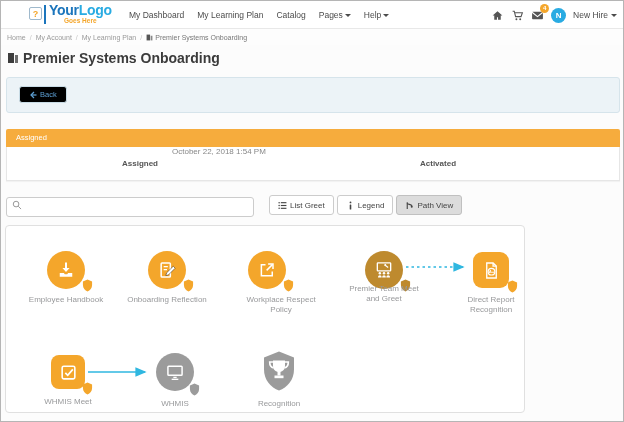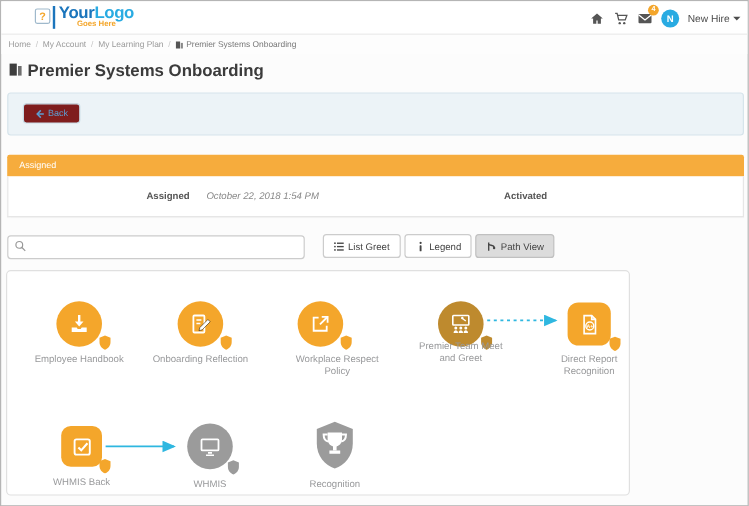--- a/index.html
+++ b/index.html
@@ -29,27 +29,27 @@
   .breadcrumb { position:absolute; top:28px; left:0; width:100%; height:16px; display:flex; align-items:center; padding-left:6px; gap:4px; font-size:7px; color:#9a9a9a; background:#fdfdfd; }
   .bc-link { cursor:pointer; }
   .bc-sep { color:#c4c4c4; }
   .bc-current { color:#777; display:flex; align-items:center; gap:2px; }
 
   
   .page-title { position:absolute; top:49px; left:6px; display:flex; align-items:center; gap:4px; font-size:14px; font-weight:600; color:#3b3b3b; }
 
   
   .back-panel { position:absolute; top:76px; left:5px; width:614px; height:36px; background:#ecf3f7; border:1px solid #d6e4eb; border-radius:3px; }
-  .back-btn { position:absolute; top:8px; left:12px; padding:3px 9px; background:#7f1d1d; border:1px solid #c9dce6; border-radius:3px; font-size:7.5px; color:#5d9fd3; cursor:pointer; display:flex; align-items:center; gap:3px; }
+  .back-btn { position:absolute; top:8px; left:12px; padding:3px 9px; background:#000000; border:1px solid #c9dce6; border-radius:3px; font-size:7.5px; color:#5d9fd3; cursor:pointer; display:flex; align-items:center; gap:3px; }
 
   
   .status-header { position:absolute; top:128px; left:5px; width:614px; height:18px; background:#f6ac3d; border-radius:2px 2px 0 0; color:#fff; font-size:7.5px; line-height:18px; padding-left:10px; }
   .status-body { position:absolute; top:146px; left:5px; width:614px; height:34px; background:#fff; border:1px solid #e6e6e6; border-top:none; box-shadow:0 1px 1px rgba(0,0,0,0.04); }
   .sb-label { position:absolute; font-size:8px; font-weight:bold; color:#555; top:12px; }
-  .sb-value { position:absolute; font-size:8px; color:#888; top:12px;font-style:italic; }
+  .sb-value { position:absolute; font-size:8px; color:#888; top:0; }
 
   
   .search-wrap { position:absolute; top:194px; left:5px; width:248px; height:20px; }
   .search-input { width:100%; height:100%; border:1px solid #ccc; border-radius:3px; padding:0 6px 0 20px; font-size:8px; color:#555; background:#fff; outline:none; }
   .search-icon { position:absolute; left:6px; top:5px; }
   .view-btns { position:absolute; top:194px; left:268px; display:flex; gap:3px; }
   .vbtn { height:20px; padding:0 8px; display:flex; align-items:center; gap:3px; background:#fff; border:1px solid #ccc; border-radius:3px; font-size:8px; color:#444; cursor:pointer; white-space:nowrap; }
   .vbtn.active { background:#dcdcdc; border-color:#c0c0c0; }
 
   
@@ -78,20 +78,39 @@
 <div class="screen">
 
   <div class="navbar">
     <div class="logo">
       <div class="logo-q">?</div>
       <div class="logo-bar"></div>
       <div class="logo-text-wrap">
         <div class="logo-main"><span class="lg1">Your</span><span class="lg2">Logo</span></div>
         <div class="logo-sub">Goes Here</div>
       </div>
+    </div>
+    <div class="nav-links">
+      <span class="nav-link">
+          <span>My Dashboard</span>
+        </span>
+      <span class="nav-link">
+          <span>My Learning Plan</span>
+        </span>
+      <span class="nav-link">
+          <span>Catalog</span>
+        </span>
+      <span class="nav-link">
+          <span>Pages</span>
+          <span class="caret"></span>
+        </span>
+      <span class="nav-link">
+          <span>Help</span>
+          <span class="caret"></span>
+        </span>
     </div>
     <div class="nav-right">
       <span class="hicon">
         <svg width="13" height="13" viewBox="0 0 24 24">
             <path d="M12 4l9 8h-3v8h-5v-5h-2v5H6v-8H3z" fill="#555"></path>
           </svg>
       </span>
       <span class="hicon">
         <svg width="13" height="13" viewBox="0 0 24 24">
             <path d="M3 4h3l2.5 10h10l2.5-7H7" fill="none" stroke="#555" stroke-width="2"></path>
@@ -272,21 +291,21 @@
 
     <div class="node-bubble sq34 b6" style="background-color: rgb(244, 166, 43);">
       <svg width="19" height="19" viewBox="0 0 24 24">
           <rect x="4" y="4" width="16" height="16" rx="2" fill="none" stroke="#fff" stroke-width="2"></rect>
           <path d="M8 12.5l3 3 6.5-7.5" fill="none" stroke="#fff" stroke-width="2.2"></path>
         </svg>
     </div>
     <svg class="badge g6" width="11" height="13" viewBox="0 0 24 28" style="color: rgb(244, 166, 43);">
         <path d="M12 1l10 4v8c0 7-4.5 12-10 14C6.5 25 2 20 2 13V5z" fill="currentColor"></path>
       </svg>
-    <div class="node-label l6">WHMIS Back</div>
+    <div class="node-label l6">WHMIS Meet</div>
 
     <div class="node-bubble circle38 b7" style="background-color: rgb(155, 155, 155);">
       <svg width="20" height="20" viewBox="0 0 24 24">
           <rect x="3.5" y="5" width="17" height="11" rx="1" fill="none" stroke="#fff" stroke-width="1.8"></rect>
           <path d="M10 18.5h4" stroke="#fff" stroke-width="1.6"></path>
           <path d="M8 20.8h8" stroke="#fff" stroke-width="1.6"></path>
         </svg>
     </div>
     <svg class="badge g7" width="11" height="13" viewBox="0 0 24 28" style="color: rgb(155, 155, 155);">
         <path d="M12 1l10 4v8c0 7-4.5 12-10 14C6.5 25 2 20 2 13V5z" fill="currentColor"></path>

